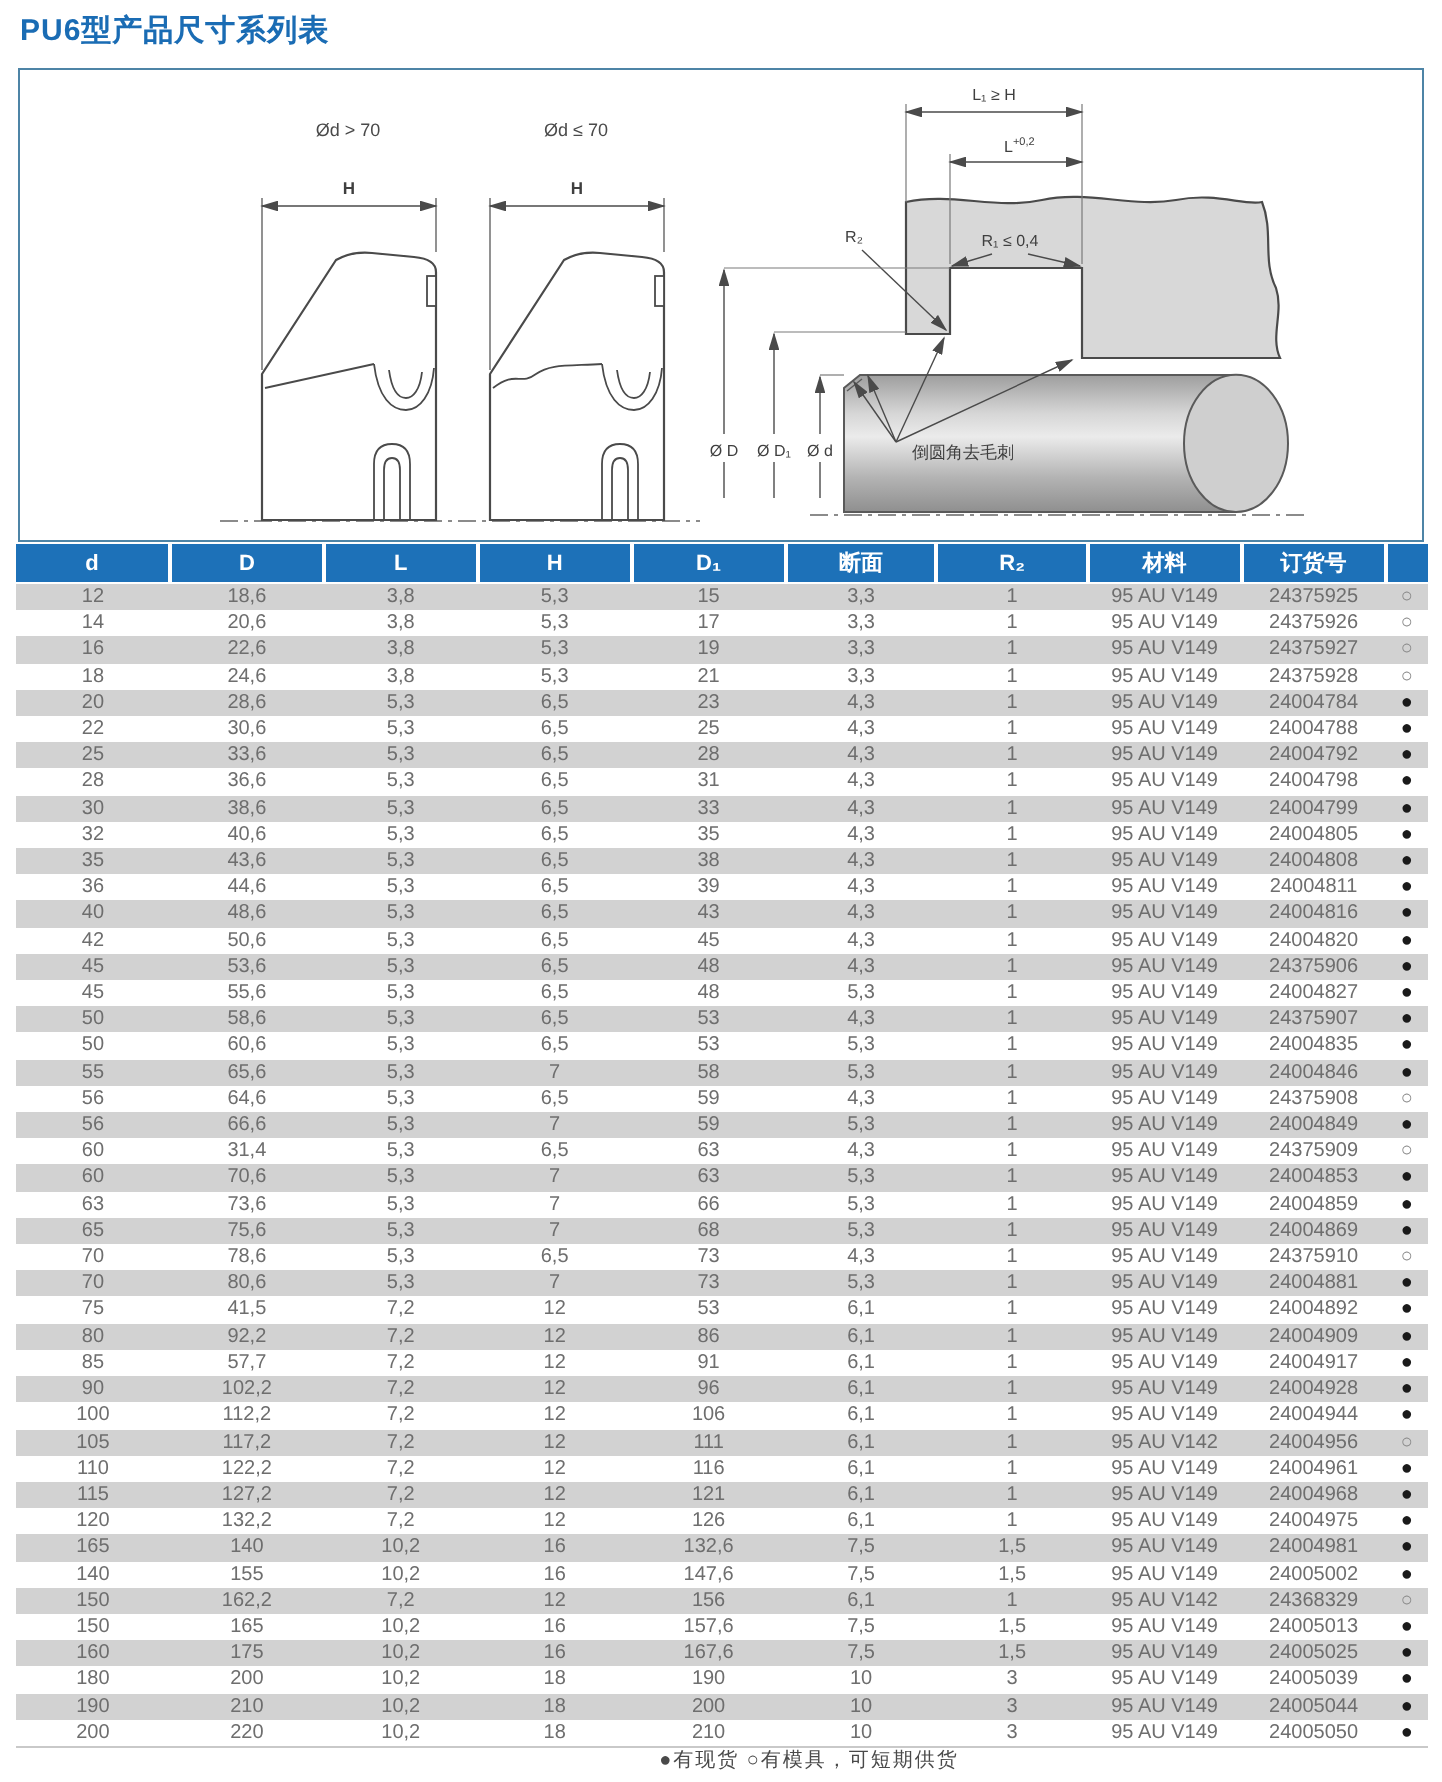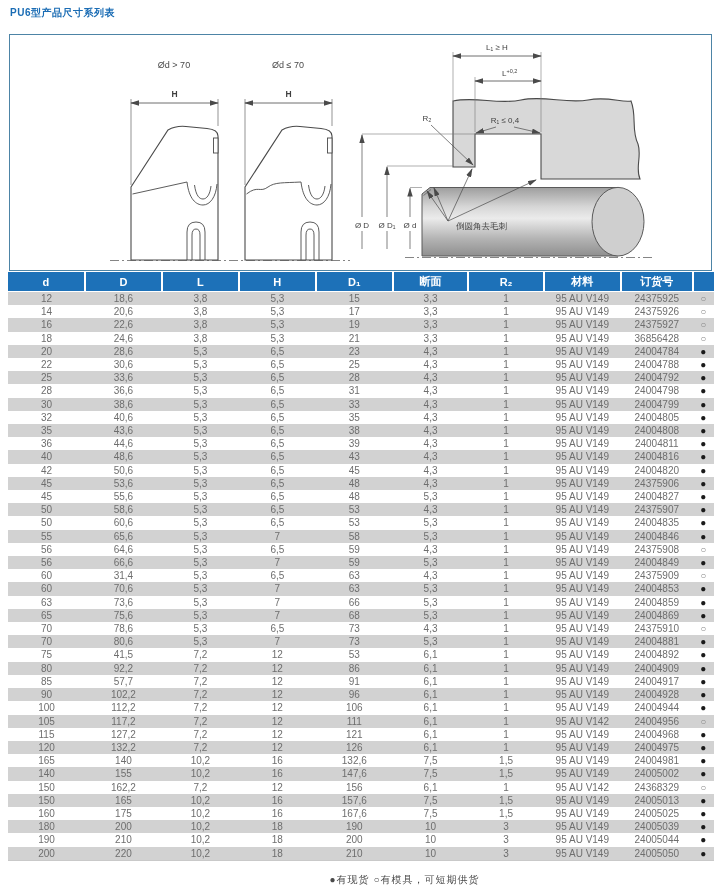--- a/index.html
+++ b/index.html
@@ -1,18 +1,18 @@
 <!DOCTYPE html>
 <html><head>
 <meta charset="utf-8">
 <style>
   html,body{margin:0;padding:0;background:#fff;}
   .page{position:relative;width:721px;height:891px;background:#fff;overflow:hidden;
         font-family:"Liberation Sans",sans-serif;}
-  .title{position:absolute;top:6px;left:10px;margin:0;font-size:10px;font-weight:bold;
+  .title{position:absolute;top:6px;left:10px;margin:0;font-size:15px;font-weight:bold;
          color:#1a6cb4;letter-spacing:.5px;text-align:center;}
   .figure-box{position:absolute;top:34px;left:9px;width:701px;height:235px;
               border:1px solid #4d84a6;background:#fff;}
   .figure-box svg{display:block;}
   .tbl-wrap{position:absolute;top:272px;left:8px;width:706px;}
   table{width:100%;border-collapse:collapse;table-layout:fixed;}
   th{background:#1d71b8;color:#fff;font-size:11px;font-weight:bold;height:19px;padding:0;
      border-left:2px solid #fff;border-bottom:1px solid #fff;text-align:center;}
   th:first-child{border-left:none;}
   td{height:13.2px;padding:0;font-size:10px;color:#6e6e6e;text-align:center;
@@ -191,21 +191,21 @@
           </tr>
           <tr>
             <td>18</td>
             <td>24,6</td>
             <td>3,8</td>
             <td>5,3</td>
             <td>21</td>
             <td>3,3</td>
             <td>1</td>
             <td>95 AU V149</td>
-            <td>36856428</td>
+            <td>24375928</td>
             <td class="status open">○</td>
           </tr>
           <tr>
             <td>20</td>
             <td>28,6</td>
             <td>5,3</td>
             <td>6,5</td>
             <td>23</td>
             <td>4,3</td>
             <td>1</td>
@@ -541,20 +541,32 @@
             <td>105</td>
             <td>117,2</td>
             <td>7,2</td>
             <td>12</td>
             <td>111</td>
             <td>6,1</td>
             <td>1</td>
             <td>95 AU V142</td>
             <td>24004956</td>
             <td class="status open">○</td>
+          </tr>
+          <tr>
+            <td>110</td>
+            <td>122,2</td>
+            <td>7,2</td>
+            <td>12</td>
+            <td>116</td>
+            <td>6,1</td>
+            <td>1</td>
+            <td>95 AU V149</td>
+            <td>24004961</td>
+            <td class="status">●</td>
           </tr>
           <tr>
             <td>115</td>
             <td>127,2</td>
             <td>7,2</td>
             <td>12</td>
             <td>121</td>
             <td>6,1</td>
             <td>1</td>
             <td>95 AU V149</td>

